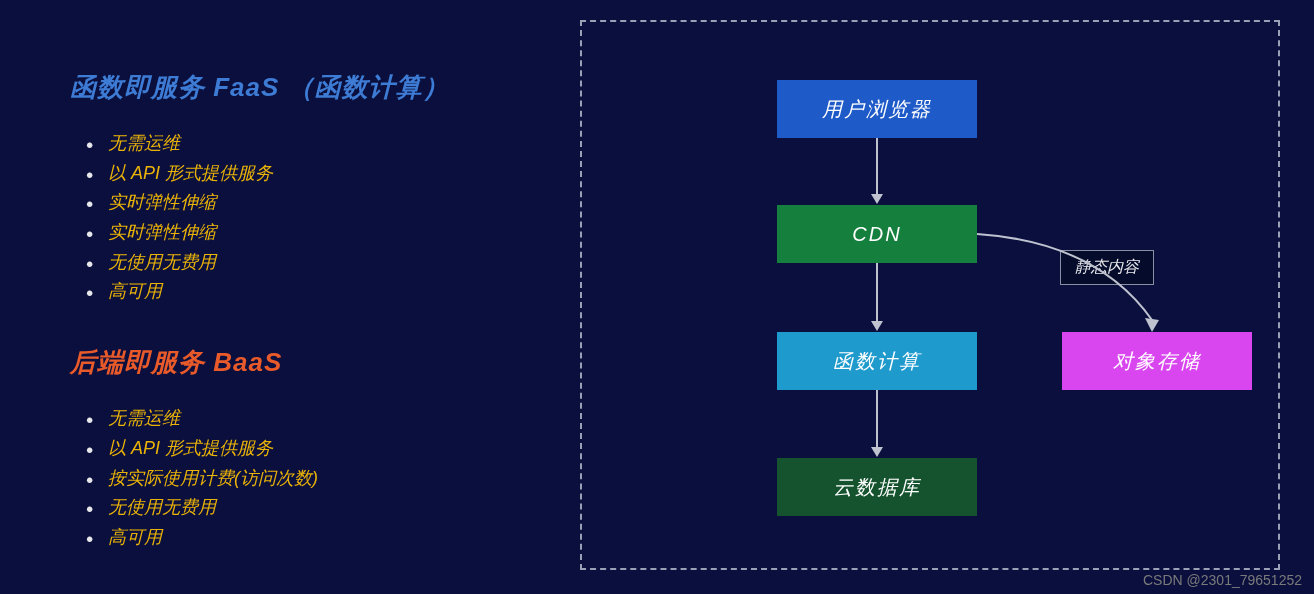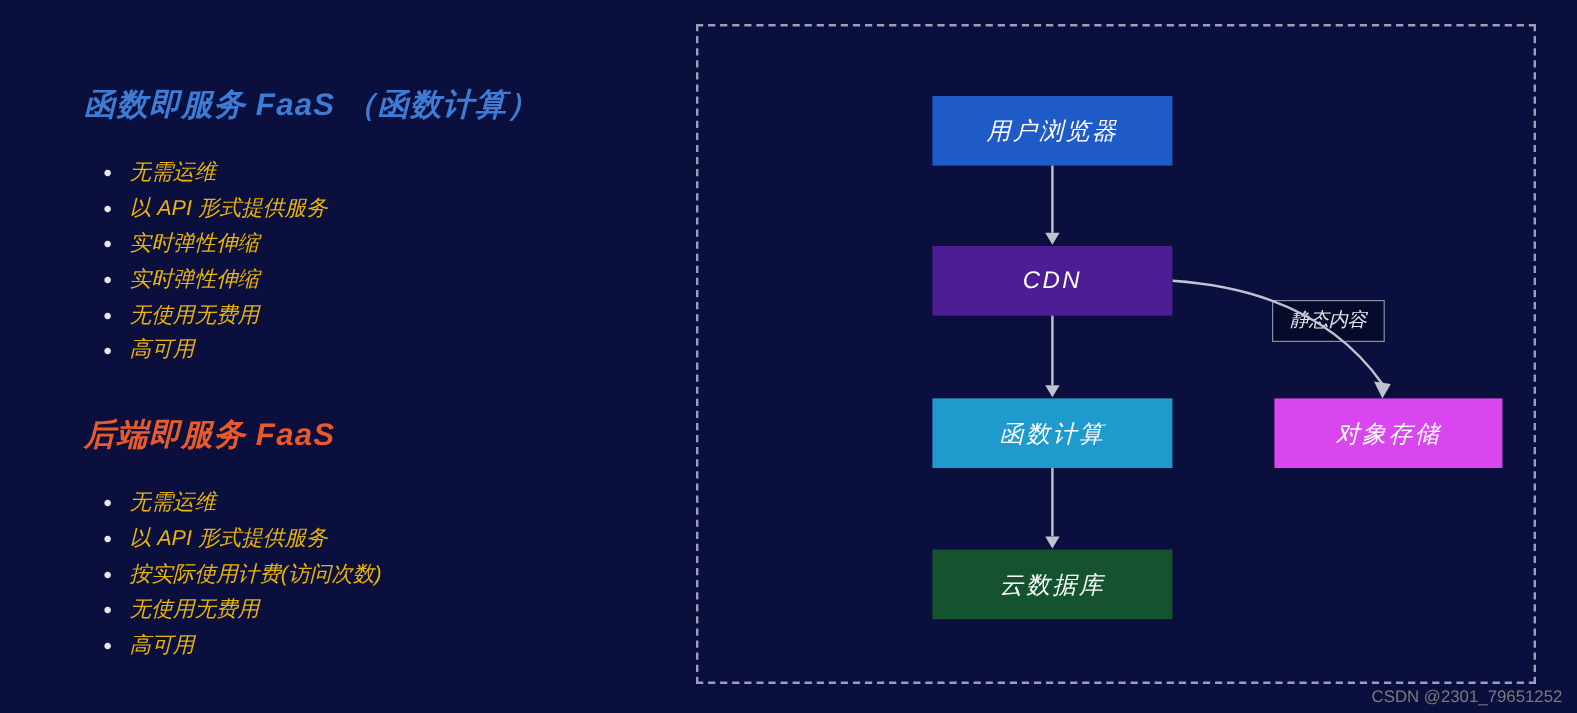--- a/index.html
+++ b/index.html
@@ -73,21 +73,21 @@
       color: #fff;
       font-size: 20px;
       font-weight: normal;
       font-style: italic;
       display: flex;
       align-items: center;
       justify-content: center;
       letter-spacing: 2px;
     }
     .box-browser { background: #1e5ac8; left: 195px; top: 58px; width: 200px; height: 58px; }
-    .box-cdn     { background: #4c1d95; left: 195px; top: 183px; width: 200px; height: 58px; font-style: italic; }
+    .box-cdn     { background: #15803d; left: 195px; top: 183px; width: 200px; height: 58px; font-style: italic; }
     .box-func    { background: #1e9acc; left: 195px; top: 310px; width: 200px; height: 58px; }
     .box-db      { background: #14532d; left: 195px; top: 436px; width: 200px; height: 58px; }
     .box-storage { background: #d946ef; left: 480px; top: 310px; width: 190px; height: 58px; }
     .label-box {
       position: absolute;
       background: #050b2a;
       border: 1px solid #888fa5;
       color: #e8e8ec;
       font-size: 16px;
       font-style: italic;
@@ -136,21 +136,21 @@
     <div class="heading-faas">函数即服务 FaaS （函数计算）</div>
     <ul class="bullets">
       <li>无需运维</li>
       <li>以 API 形式提供服务</li>
       <li>实时弹性伸缩</li>
       <li>实时弹性伸缩</li>
       <li>无使用无费用</li>
       <li>高可用</li>
     </ul>
 
-    <div class="heading-baas">后端即服务 FaaS</div>
+    <div class="heading-baas">后端即服务 BaaS</div>
     <ul class="bullets">
       <li>无需运维</li>
       <li>以 API 形式提供服务</li>
       <li>按实际使用计费(访问次数)</li>
       <li>无使用无费用</li>
       <li>高可用</li>
     </ul>
   </div>
 
   <div class="right-panel">

